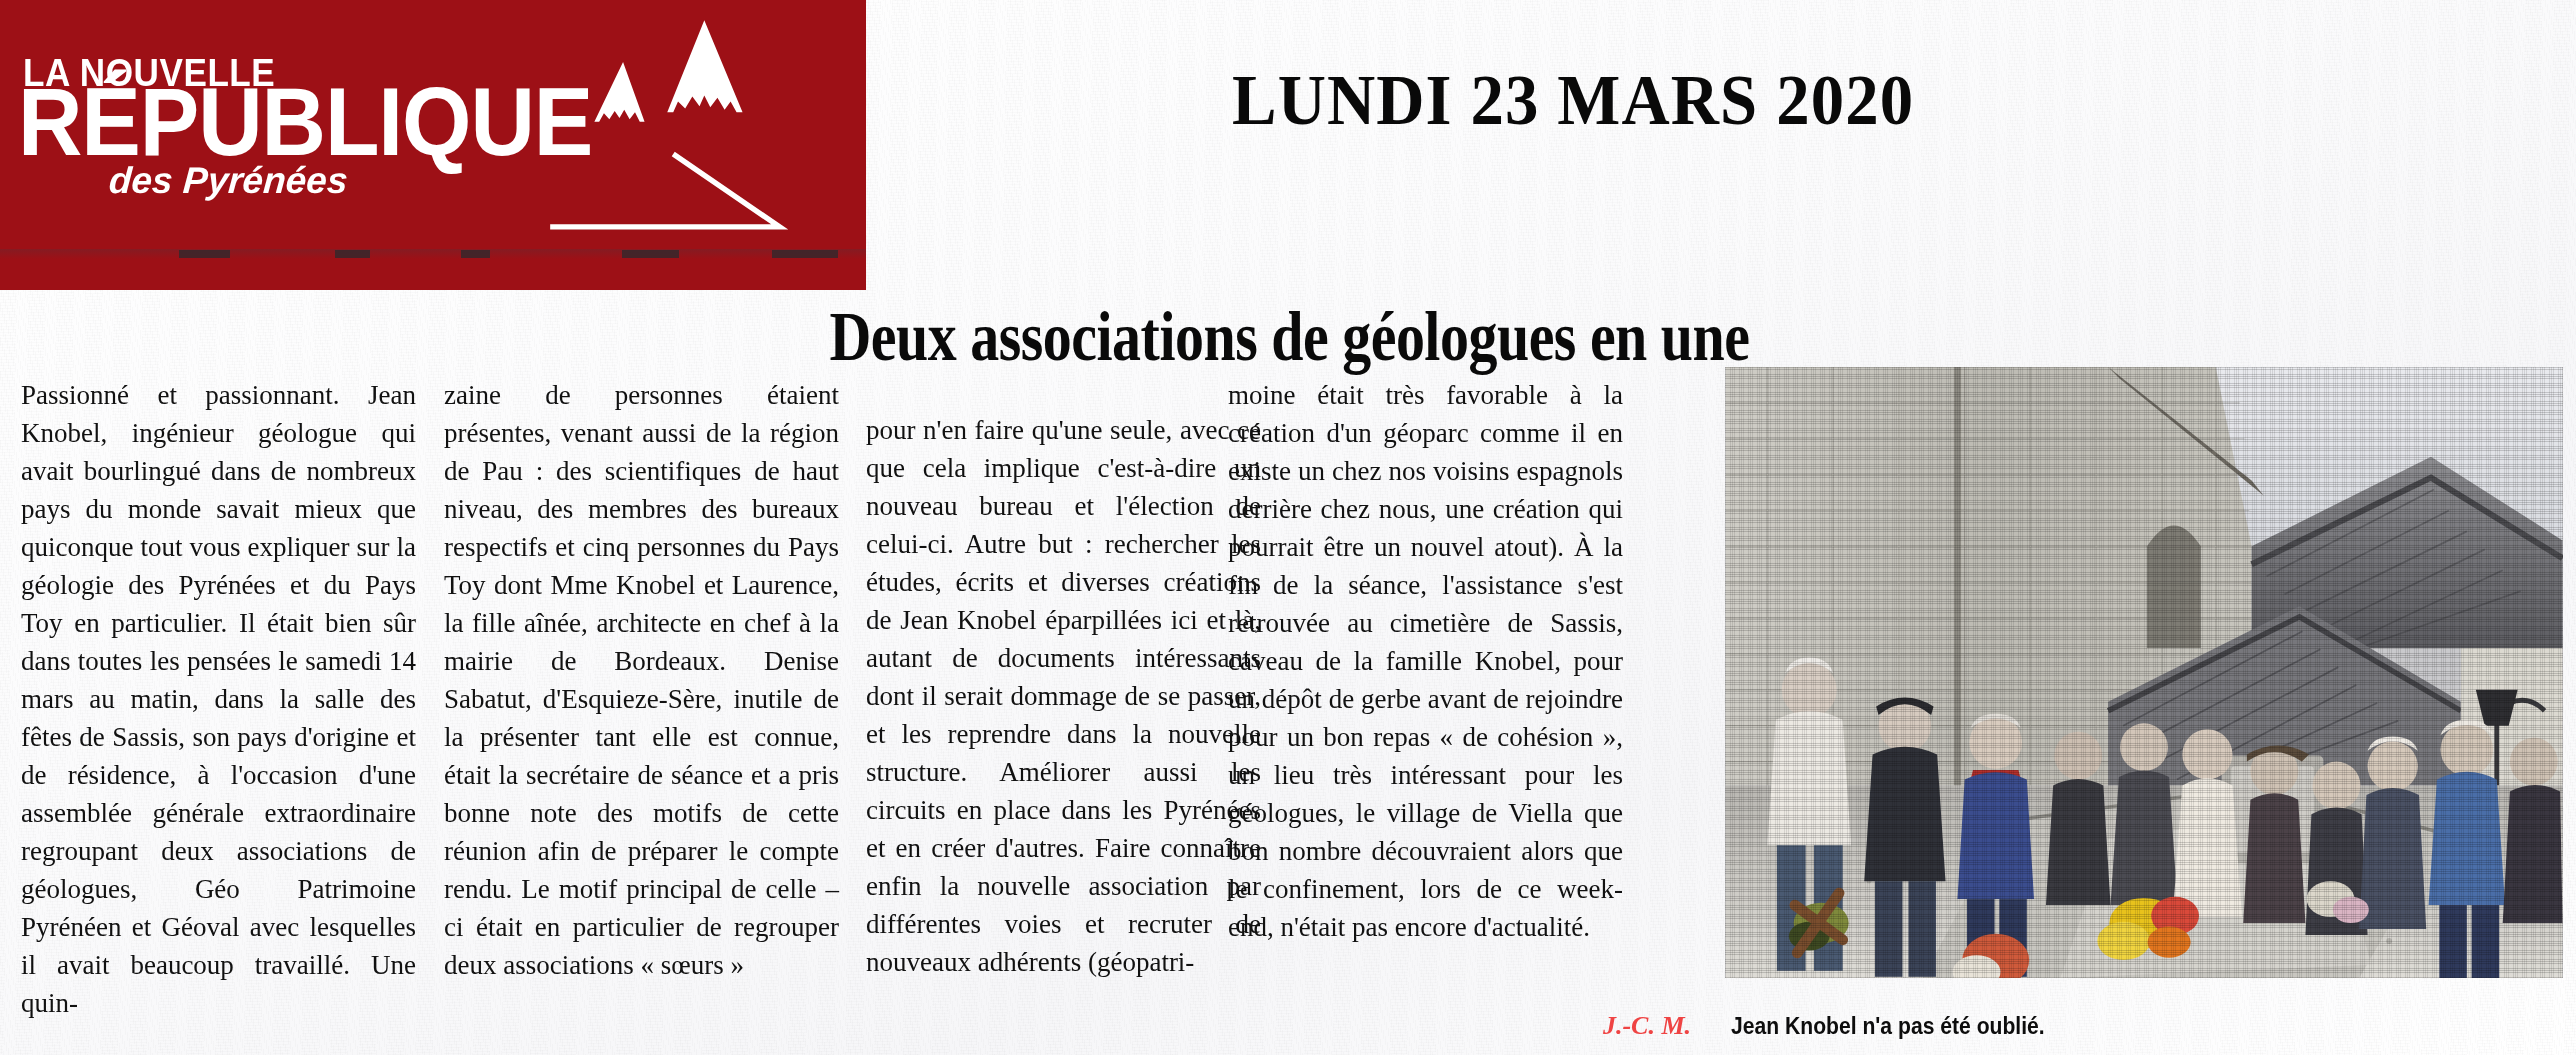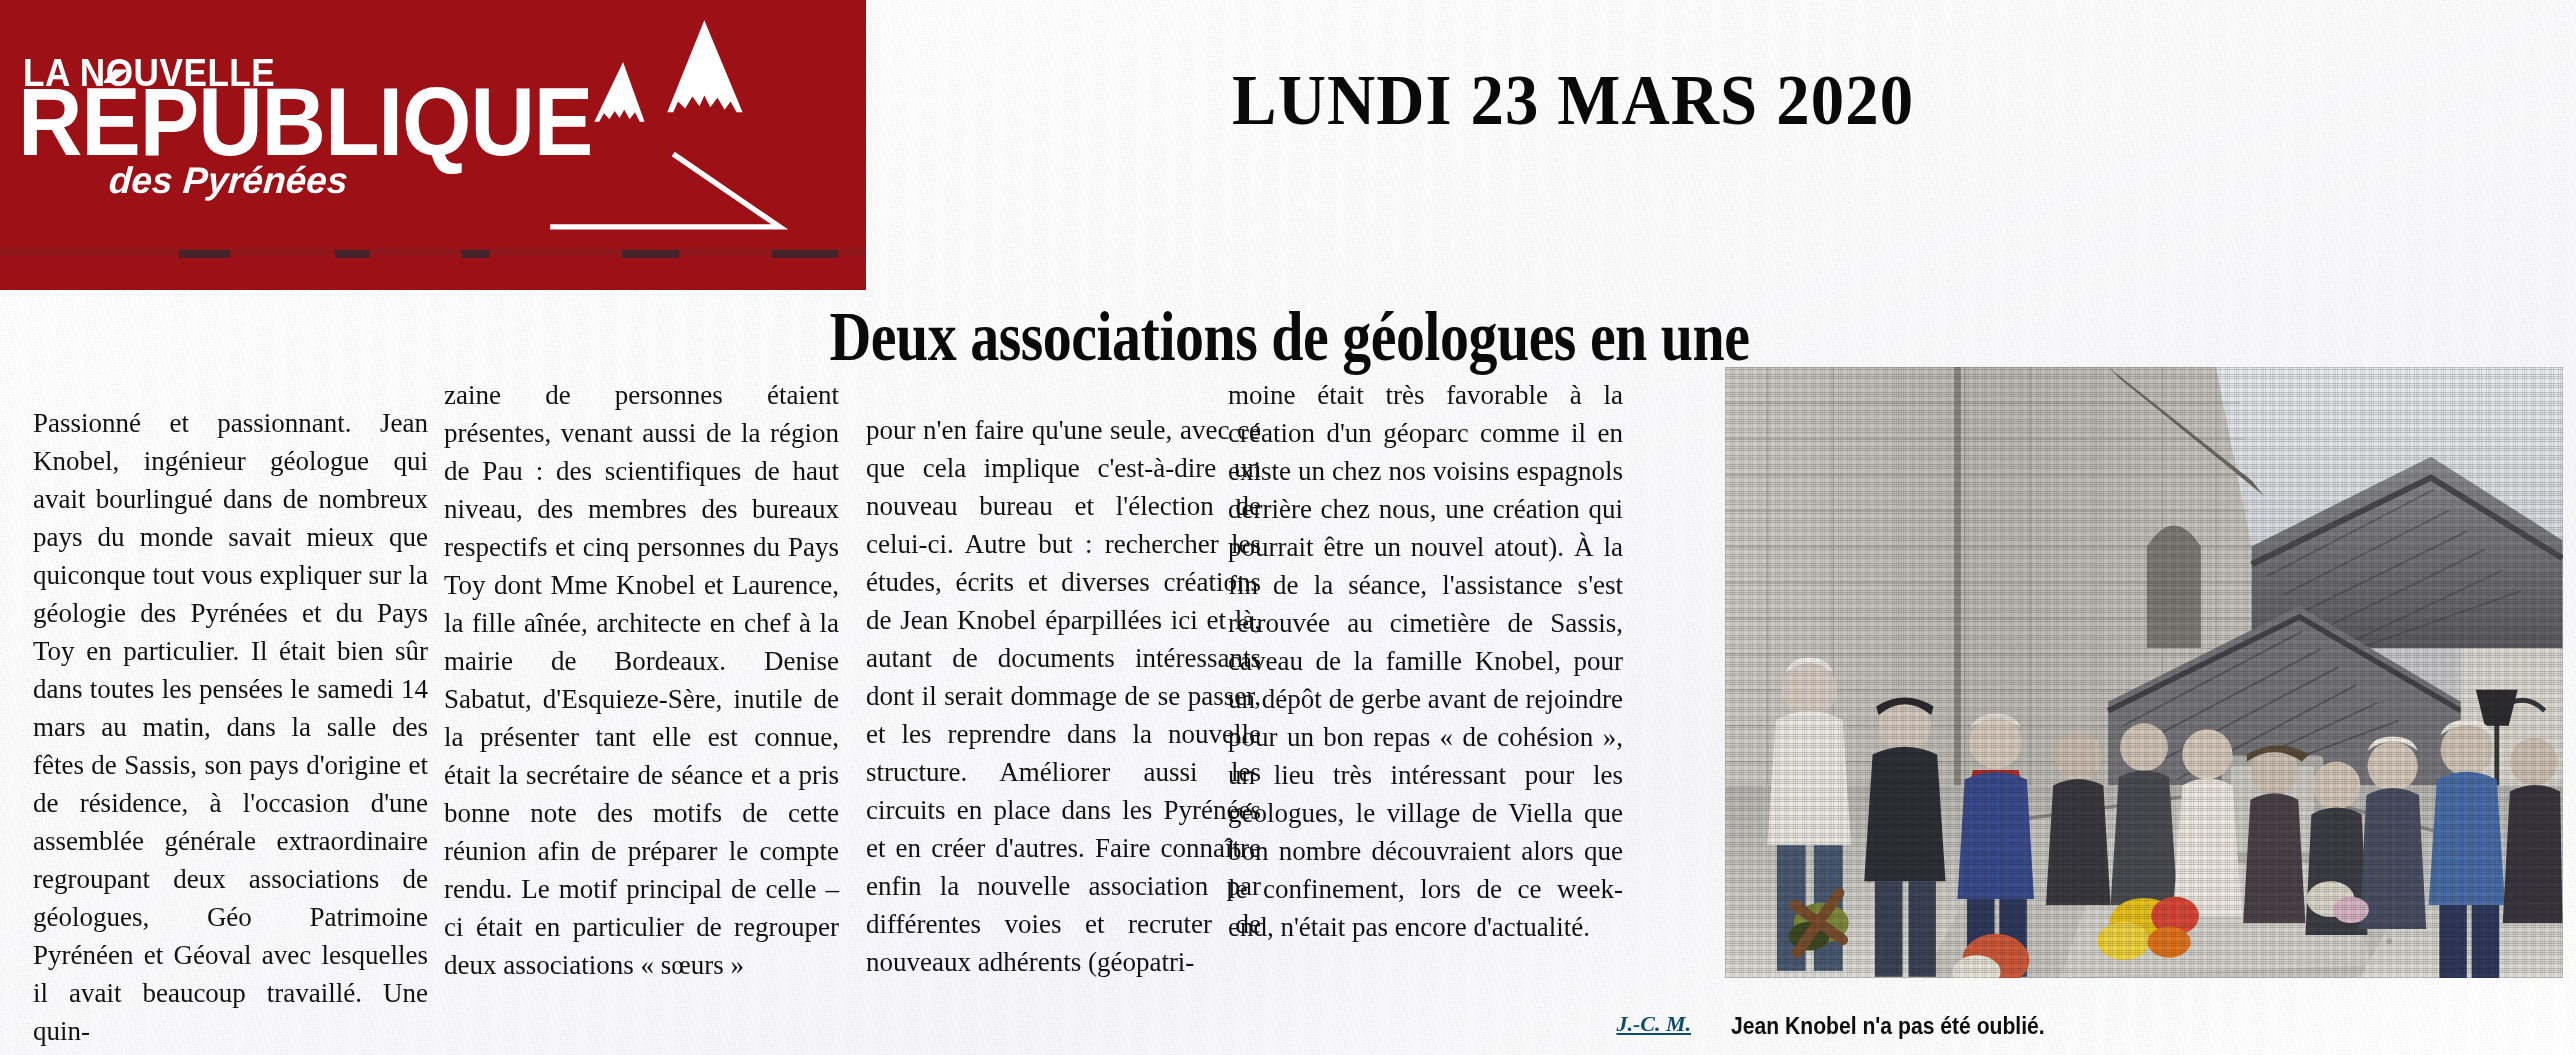--- a/index.html
+++ b/index.html
@@ -75,28 +75,28 @@
 
   
   .col{
     position:absolute;top:376px;width:395px;
     font-family:"Liberation Serif",serif;
     font-size:27px;line-height:38px;
     color:#111;text-align:justify;
     -webkit-hyphens:none;hyphens:none;
   }
   .col p{margin:0;}
-  #col1{left:33px;margin-top:28px;}
+  #col1{left:21px;}
   #col2{left:444px;}
   #col3{left:866px;margin-top:35px;}
   #col4{left:1228px;}
   #byline{
     position:absolute;left:1296px;top:1011px;width:395px;
     text-align:right;font-family:"Liberation Serif",serif;
-    font-weight:bold;font-style:italic;font-size:22px;color:#0c4a6e;text-decoration:underline;
+    font-weight:bold;font-style:italic;font-size:26px;color:#ef4444;
   }
 
   
   #photo-wrap{
     position:absolute;left:1725px;top:367px;width:838px;height:611px;
     overflow:hidden;background:#c9c9cc;
   }
   #photo-wrap svg{display:block;}
   .halftone{
     position:absolute;inset:0;

